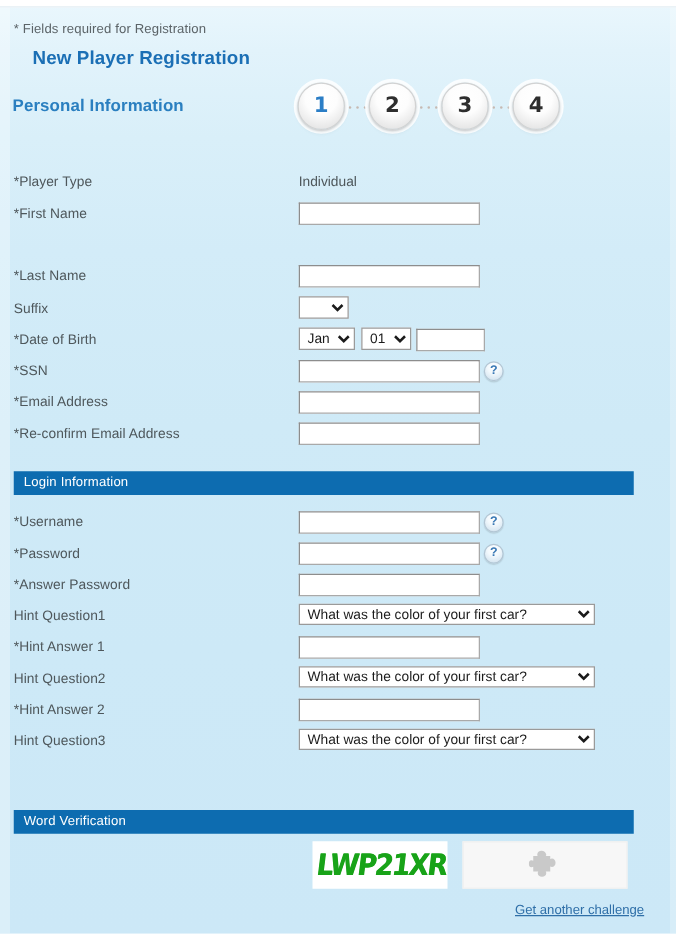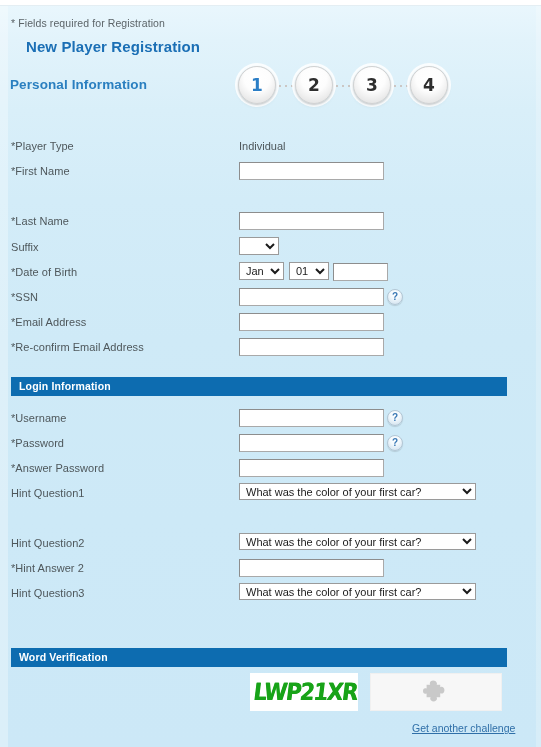--- a/index.html
+++ b/index.html
@@ -254,21 +254,21 @@
     width: 496px;
     height: 19px;
     background: #0d6cb0;
     box-sizing: border-box;
   }
   .bar .bar-txt {
     position: absolute;
     left: 8px;
     top: 3px;
     font-size: 10.5px;
-    font-weight: bold;
+    font-weight: normal;
     color: #ffffff;
     letter-spacing: 0.15px;
     white-space: nowrap;
   }
 
   
   #captcha-img {
     position: absolute;
     left: 250px;
     top: 673px;
@@ -417,20 +417,24 @@
     <div class="row" style="top:452px">
       <span class="lbl">*Answer Password</span>
       <input class="txt" type="text" value="" style="">
     </div>
 
     <div class="row" style="top:477px">
       <span class="lbl">Hint Question1</span>
       <select class="sel hint"><option value="What was the color of your first car?">What was the color of your first car?</option><option value="What is your mother's maiden name?">What is your mother's maiden name?</option><option value="What was the name of your first pet?">What was the name of your first pet?</option><option value="What city were you born in?">What city were you born in?</option></select>
     </div>
 
+    <div class="row" style="top:502px">
+      <span class="lbl">*Hint Answer 1</span>
+      <input class="txt" type="text" value="" style="">
+    </div>
 
     <div class="row" style="top:527px">
       <span class="lbl">Hint Question2</span>
       <select class="sel hint"><option value="What was the color of your first car?">What was the color of your first car?</option><option value="What is your mother's maiden name?">What is your mother's maiden name?</option><option value="What was the name of your first pet?">What was the name of your first pet?</option><option value="What city were you born in?">What city were you born in?</option></select>
     </div>
 
     <div class="row" style="top:552px">
       <span class="lbl">*Hint Answer 2</span>
       <input class="txt" type="text" value="" style="">
     </div>

